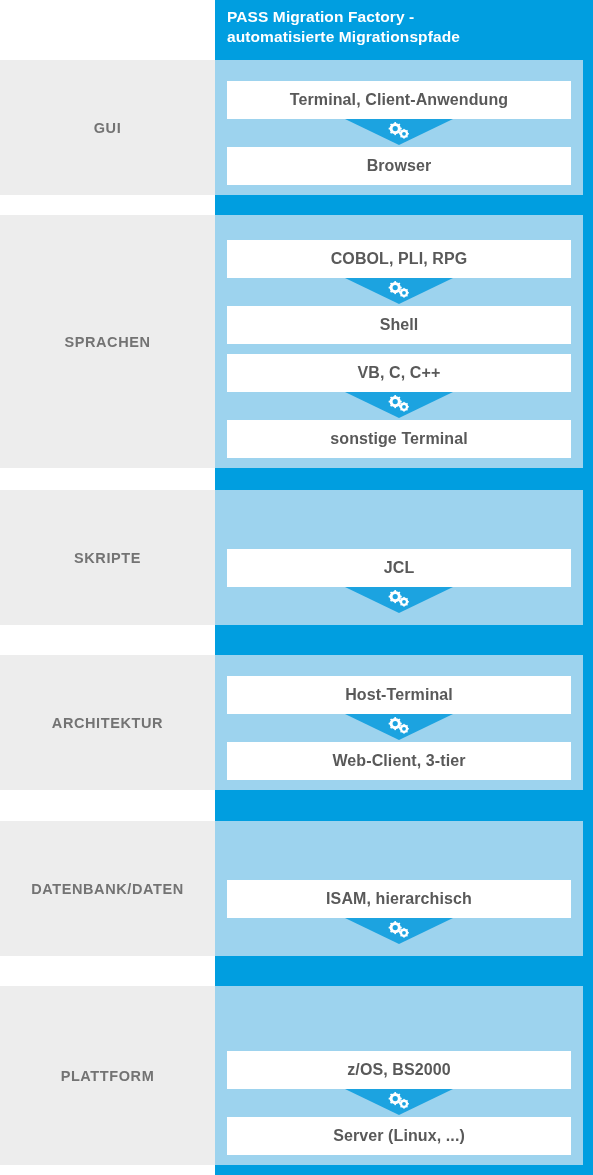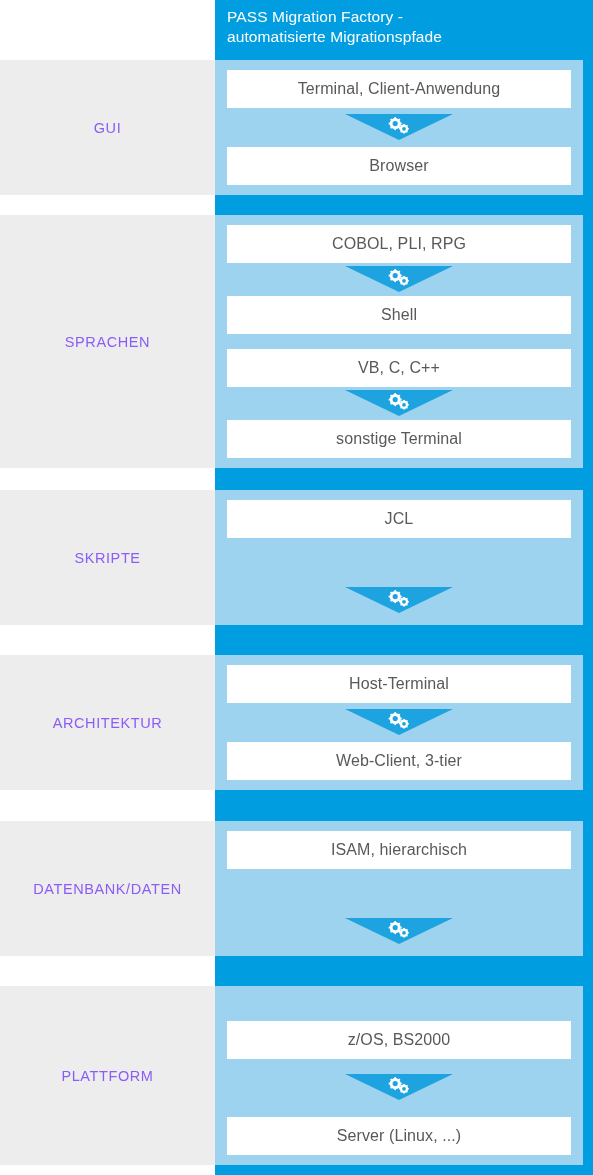--- a/index.html
+++ b/index.html
@@ -12,20 +12,21 @@
     height: 1175px;
     font-family: "Liberation Sans", sans-serif;
     overflow: hidden;
   }
 
   #diagram {
     position: relative;
     width: 593px;
     height: 1175px;
     background: #ffffff;
+    font-weight: bold;
   }
 
   
   .header {
     position: absolute;
     left: 215px;
     top: 0;
     width: 378px;
     height: 60px;
     background: #009ee0;
@@ -52,21 +53,21 @@
     top: 0;
     width: 215px;
     height: 100%;
     background: #ededed;
     display: flex;
     align-items: center;
     justify-content: center;
     box-sizing: border-box;
   }
   .row-label {
-    color: #8b5cf6;
+    color: #737373;
     font-size: 14.5px;
     letter-spacing: 0.6px;
     text-align: center;
   }
 
   
   .row-panel-outer {
     position: absolute;
     left: 215px;
     top: 0;
@@ -84,21 +85,21 @@
     box-sizing: border-box;
     padding: 10px 0 10px 0;
   }
   .box-stack {
     position: relative;
     height: 100%;
     box-sizing: border-box;
     padding: 0 12px;
     display: flex;
     flex-direction: column;
-    justify-content: space-between;
+    justify-content: flex-end;
   }
   .node-box {
     background: #ffffff;
     height: 38px;
     display: flex;
     align-items: center;
     justify-content: center;
     box-sizing: border-box;
   }
   .node-label {

